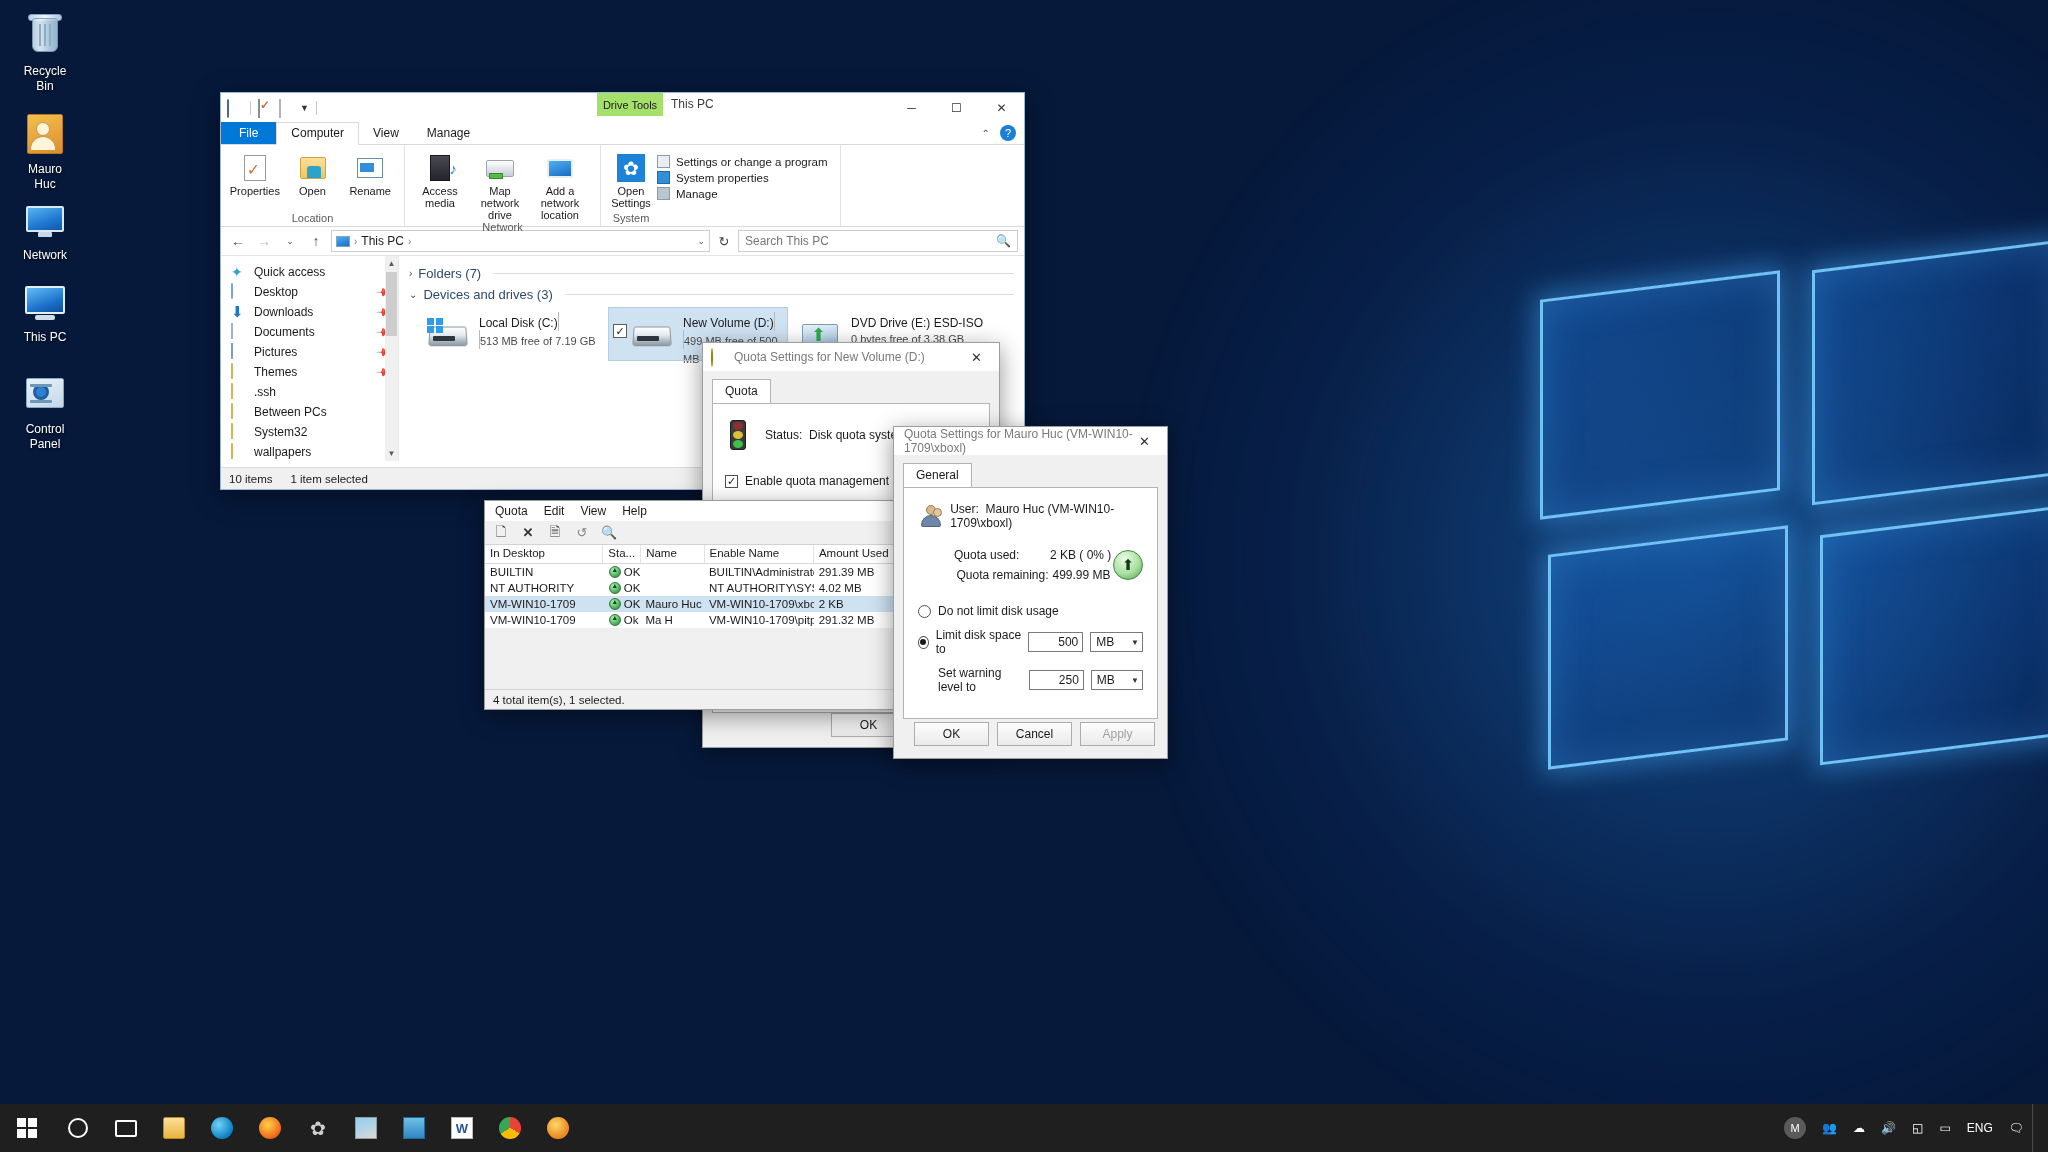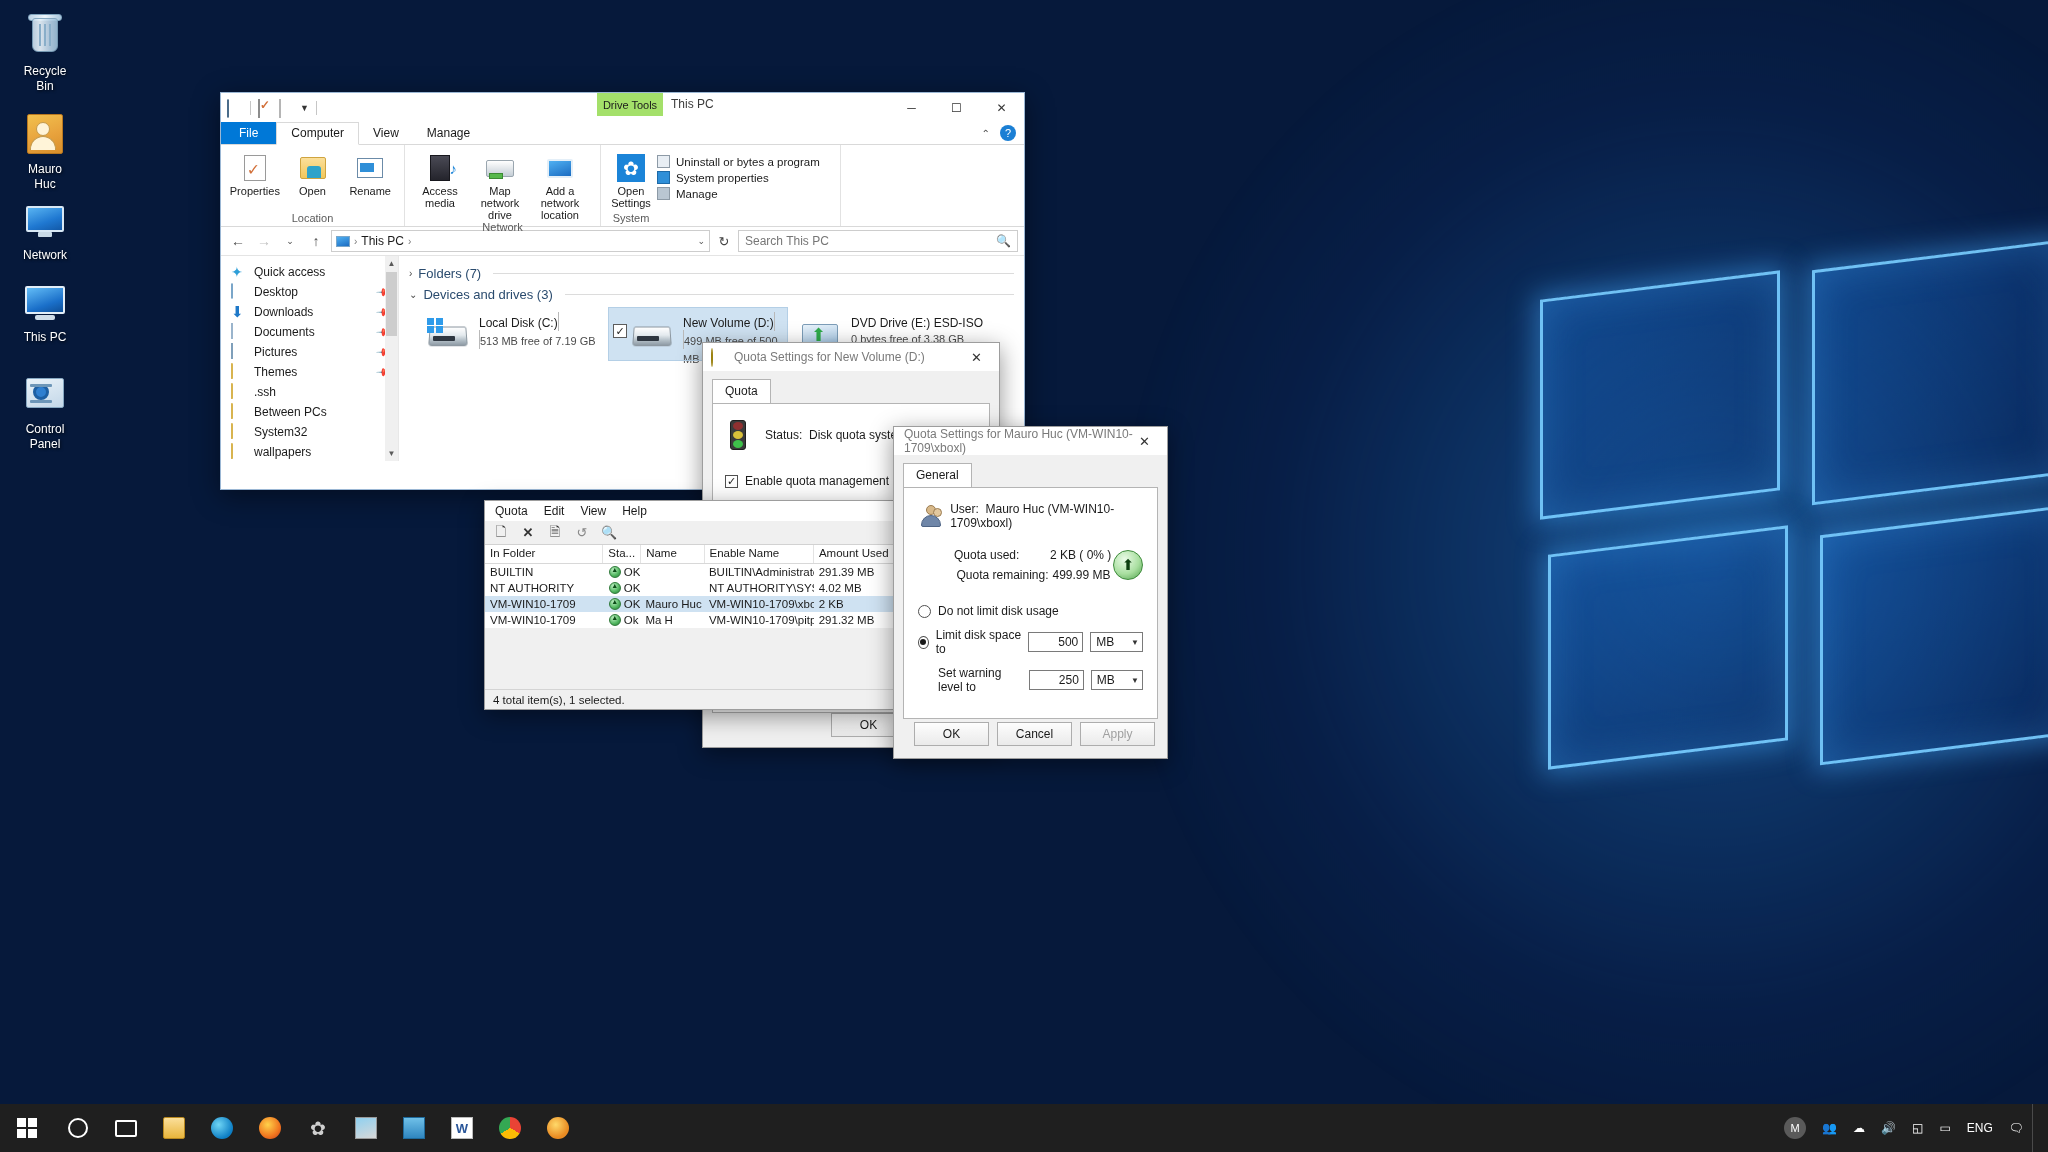--- a/index.html
+++ b/index.html
@@ -476,21 +476,21 @@
       <div class="rib-row">
         <div class="rib-btn" style="width:48px;">
           <span class="ic">
             <span style="width:28px;height:28px;background:#1b84d8;display:flex;align-items:center;justify-content:center;color:#fff;font-size:19px;">✿</span>
           </span>
           <span class="lbl">Open Settings</span>
         </div>
         <div class="sys-list">
           <div class="sys-item">
             <span style="width:13px;height:13px;background:#e8eef4;border:1px solid #8d9aa6;display:block;"></span>
-            <span>Uninstall or bytes a program</span>
+            <span>Settings or change a program</span>
           </div>
           <div class="sys-item">
             <span style="width:13px;height:13px;background:#2f8fd8;border:1px solid #1d6aa8;display:block;"></span>
             <span>System properties</span>
           </div>
           <div class="sys-item">
             <span style="width:13px;height:13px;background:#b9c6d2;border:1px solid #8d9aa6;display:block;"></span>
             <span>Manage</span>
           </div>
         </div>
@@ -625,20 +625,24 @@
           </span>
           <span class="meta">
             <span class="tname">DVD Drive (E:) ESD-ISO</span>
             <span class="tfree" style="display:block;margin-top:2px;width:130px;line-height:1.25;">0 bytes free of 3.38 GB UDF</span>
           </span>
         </div>
       </div>
     </div>
   </div>
 
+  <div class="exp-status">
+    <span>10 items</span>
+    <span>1 item selected</span>
+  </div>
 </div>
 
 <div class="cdlg" id="qsetD">
   <div class="cdlg-title">
     <span class="tico"><span class="quota-ico"></span></span>
     <span class="ttxt">Quota Settings for New Volume (D:)</span>
     <span class="cdlg-x">✕</span>
   </div>
 
   <div class="tabstrip">
@@ -690,21 +694,21 @@
   <div class="qe-toolbar">
     <span class="qe-tb-ic">🗋</span>
     <span class="qe-tb-ic" style="font-weight:bold;">✕</span>
     <span class="qe-tb-ic">🗎</span>
     <span class="qe-tb-ic" style="color:#888;">↺</span>
     <span class="qe-tb-ic">🔍</span>
   </div>
 
   <div class="qe-table">
     <div class="qe-head">
-      <div style="width:132px;">In Folder</div>
+      <div style="width:132px;">In Desktop</div>
       <div style="width:40px;">Sta...</div>
       <div style="width:70px;">Name</div>
       <div style="width:122px;">Enable Name</div>
       <div style="width:90px;">Amount Used</div>
     </div>
 
     <div class="qe-row">
       <div style="width:132px;">BUILTIN</div>
       <div style="width:40px;"><span class="st-ico"></span><span>OK</span></div>
       <div style="width:70px;"></div>

